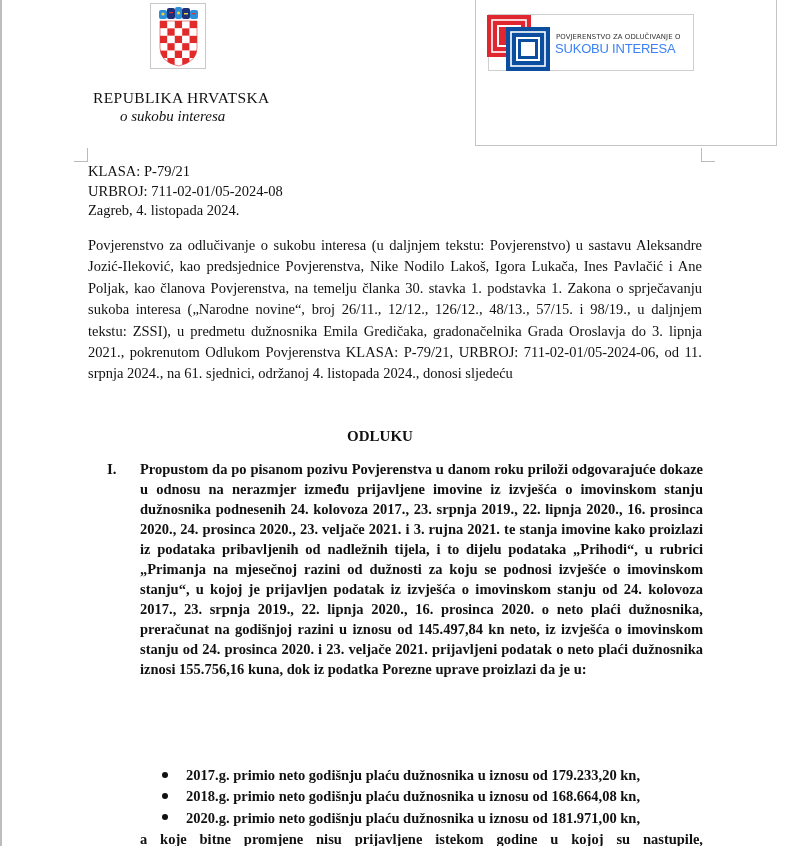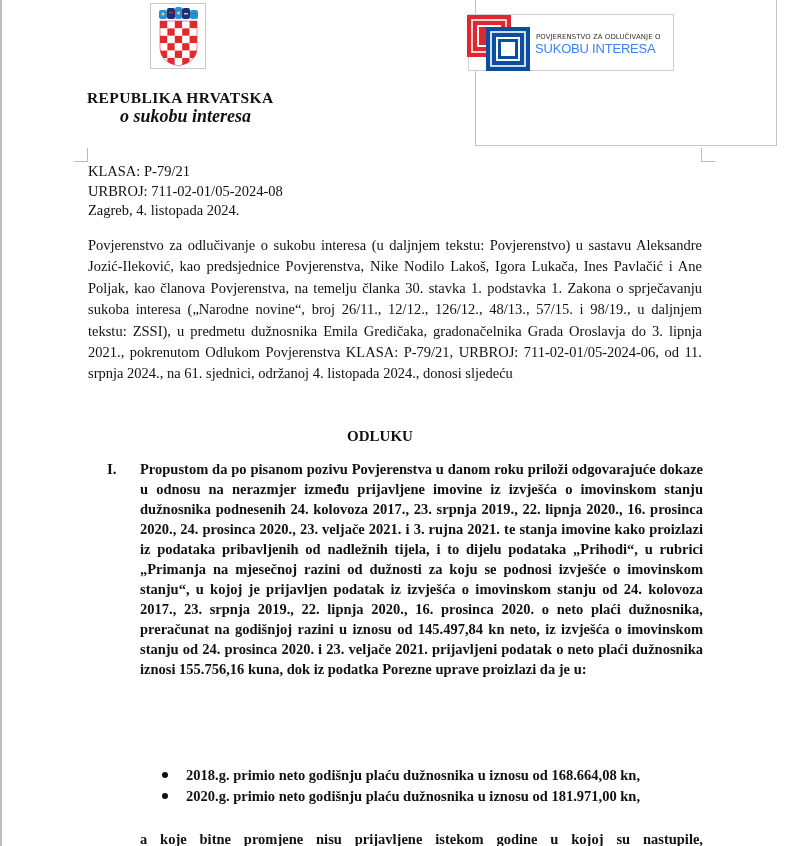--- a/index.html
+++ b/index.html
@@ -6,28 +6,28 @@
   body {
     width: 796px; height: 846px; overflow: hidden;
     background: #ffffff; position: relative;
     font-family: "Liberation Serif", "DejaVu Serif", serif;
     color: #111;
   }
   .edge-line { position: absolute; left: 0; top: 0; width: 2px; height: 846px; background: #bdbdbd; }
   .coa { position: absolute; left: 150px; top: 3px; width: 56px; height: 66px; border: 1px solid #c8c8c8; box-sizing: border-box; }
   .coa svg { display: block; }
   .hdr { position: absolute; left: 86px; top: 88px; width: 200px; text-align: left; }
-  .hdr .rep { font-weight: bold; font-size: 15.5px; letter-spacing: 0.4px; margin-left: 1px; line-height: 19px; }
+  .hdr .rep { font-weight: normal; font-size: 15.5px; letter-spacing: 0.4px; margin-left: 7px; line-height: 19px; }
   .hdr .inst1 { font-style: italic; font-weight: bold; font-size: 15px; line-height: 19px; margin-left: 4px; }
-  .hdr .inst2 { font-style: italic; font-weight: bold; font-size: 18px; line-height: 19px; margin-left: 34px; }
+  .hdr .inst2 { font-style: italic; font-weight: normal; font-size: 15px; line-height: 19px; margin-left: 34px; }
   .corner-mark { position: absolute; width: 13px; height: 13px; border-right: 1px solid #bbb; border-bottom: 1px solid #bbb; }
   .corner-mark.l { left: 74px; top: 148px; }
   .corner-mark.r { left: 701px; top: 148px; border-right: none; border-left: 1px solid #bbb; }
   .logo-box { position: absolute; left: 475px; top: 0; width: 302px; height: 146px; border: 1px solid #c4c4c4; border-top: none; box-sizing: border-box; }
-  .logo { position: absolute; left: 468px; top: 14px; width: 206px; height: 57px; border: 1px solid #cfcfcf; box-sizing: border-box; background: #fff; padding-left: 41px; }
+  .logo { position: absolute; left: 488px; top: 14px; width: 206px; height: 57px; border: 1px solid #cfcfcf; box-sizing: border-box; background: #fff; padding-left: 41px; }
   .logo svg { position: absolute; left: -3px; top: -1px; }
   .logo .l1 { position: absolute; left: 67px; top: 18px; font-family: "DejaVu Sans", sans-serif; font-size: 6.9px; color: #333; letter-spacing: 0.1px; white-space: nowrap; }
   .logo .l2 { position: absolute; left: 66px; top: 26px; font-family: Liberation Sans, sans-serif; font-size: 13px; color: #3b82f6; white-space: nowrap; letter-spacing: -0.2px; }
   .meta { position: absolute; left: 88px; top: 162px; font-size: 14.5px; line-height: 19.5px; }
   .intro { position: absolute; left: 88px; top: 235px; width: 614px; font-size: 14.5px; line-height: 21.4px; text-align: justify; }
   .intro b { font-weight: normal; }
   .title { position: absolute; left: 0; width: 760px; top: 428px; text-align: center; font-weight: bold; font-size: 15px; }
   .item-num { position: absolute; left: 107px; top: 461px; font-weight: bold; font-size: 15px; }
   .item-body { position: absolute; left: 140px; top: 459px; width: 563px; font-weight: bold; font-size: 14.5px; line-height: 20px; text-align: justify; }
   .bullets { position: absolute; left: 162px; top: 765px; font-weight: bold; font-size: 14.5px; line-height: 21.4px; }
@@ -128,17 +128,18 @@
 </div>
 
 <div class="intro"><b>Povjerenstvo za odlučivanje o sukobu interesa</b><span> (u daljnjem tekstu: Povjerenstvo) u sastavu Aleksandre Jozić-Ileković, kao predsjednice Povjerenstva, Nike Nodilo Lakoš, Igora Lukača, Ines Pavlačić i Ane Poljak, kao članova Povjerenstva, na temelju članka 30. stavka 1. podstavka 1. Zakona o sprječavanju sukoba interesa („Narodne novine“, broj 26/11., 12/12., 126/12., 48/13., 57/15. i 98/19., u daljnjem tekstu: ZSSI), </span><b>u predmetu dužnosnika Emila Gredičaka, gradonačelnika Grada Oroslavja do 3. lipnja 2021.,</b><span> pokrenutom Odlukom Povjerenstva KLASA: P-79/21, URBROJ: 711-02-01/05-2024-06, od 11. srpnja 2024., na 61. sjednici, održanoj 4. listopada 2024., donosi sljedeću</span></div>
 
 <div class="title">ODLUKU</div>
 
 <div class="item-num">I.</div>
 <div class="item-body">Propustom da po pisanom pozivu Povjerenstva u danom roku priloži odgovarajuće dokaze u odnosu na nerazmjer između prijavljene imovine iz izvješća o imovinskom stanju dužnosnika podnesenih 24. kolovoza 2017., 23. srpnja 2019., 22. lipnja 2020., 16. prosinca 2020., 24. prosinca 2020., 23. veljače 2021. i 3. rujna 2021. te stanja imovine kako proizlazi iz podataka pribavljenih od nadležnih tijela, i to dijelu podataka „Prihodi“, u rubrici „Primanja na mjesečnoj razini od dužnosti za koju se podnosi izvješće o imovinskom stanju“, u kojoj je prijavljen podatak iz izvješća o imovinskom stanju od 24. kolovoza 2017., 23. srpnja 2019., 22. lipnja 2020., 16. prosinca 2020. o neto plaći dužnosnika, preračunat na godišnjoj razini u iznosu od 145.497,84 kn neto, iz izvješća o imovinskom stanju od 24. prosinca 2020. i 23. veljače 2021. prijavljeni podatak o neto plaći dužnosnika iznosi 155.756,16 kuna, dok iz podatka Porezne uprave proizlazi da je u:</div>
 
 <div class="bullets">
+  <div class="bullet"><span class="dot"></span><span>2017.g. primio neto godišnju plaću dužnosnika u iznosu od 179.233,20 kn,</span></div>
   <div class="bullet"><span class="dot"></span><span>2018.g. primio neto godišnju plaću dužnosnika u iznosu od 168.664,08 kn,</span></div>
   <div class="bullet"><span class="dot"></span><span>2020.g. primio neto godišnju plaću dužnosnika u iznosu od 181.971,00 kn,</span></div>
 </div>
 
 <div class="tail">a koje bitne promjene nisu prijavljene istekom godine u kojoj su nastupile,</div>
 
 </body></html>

